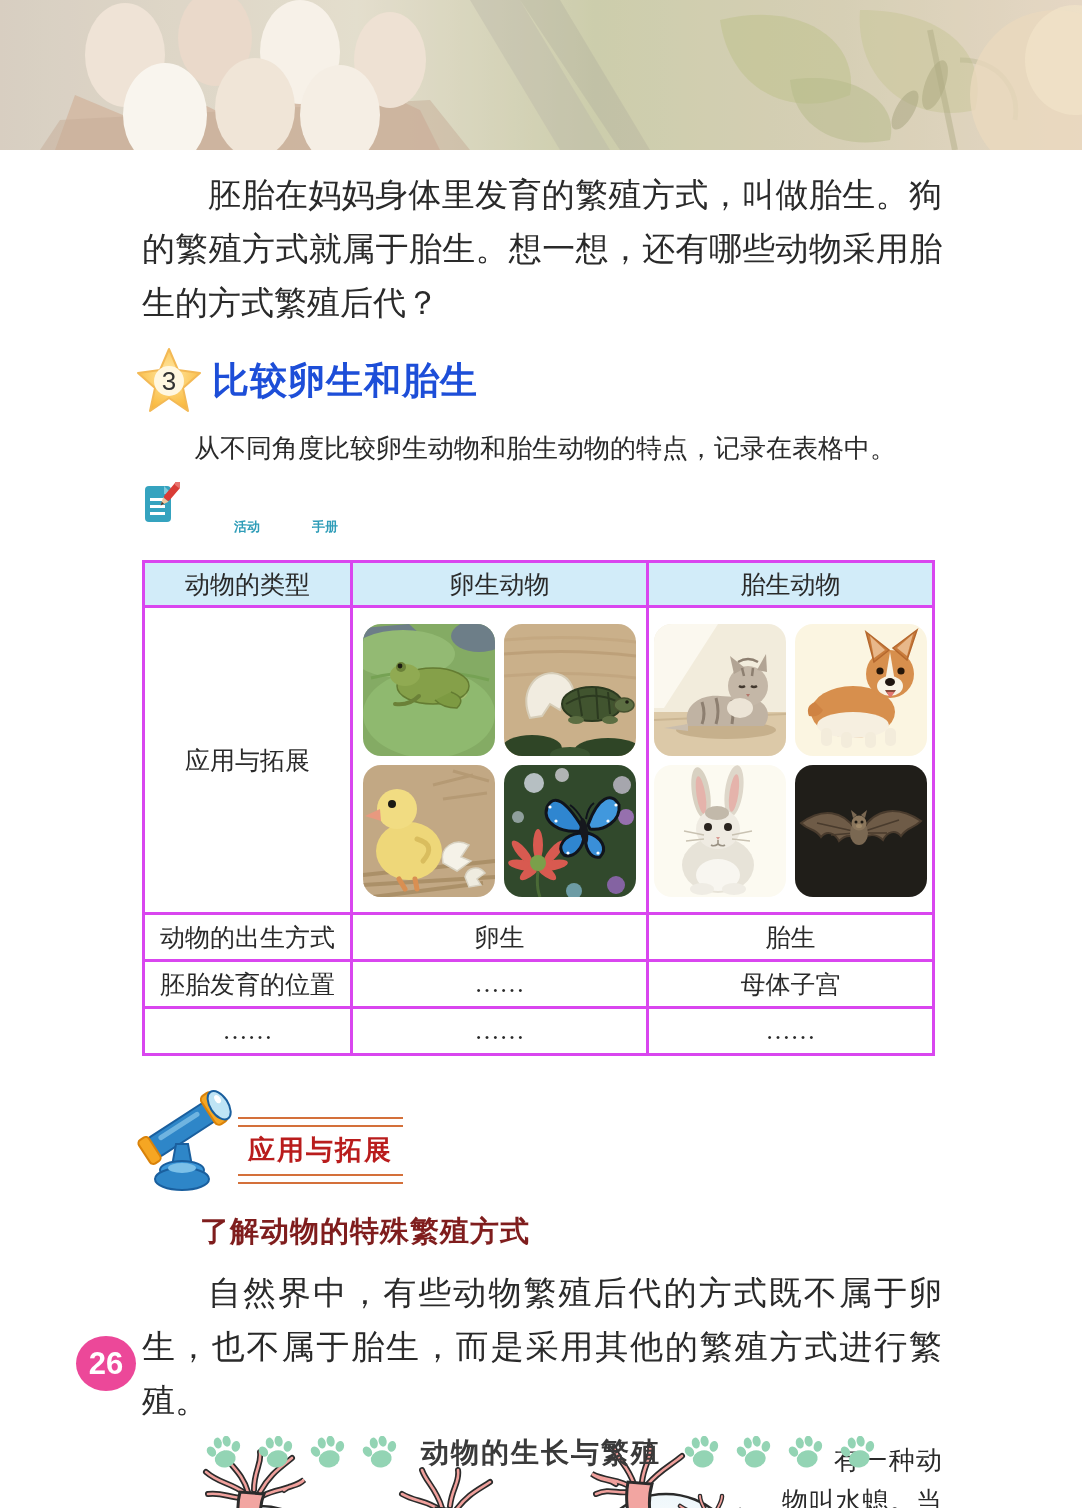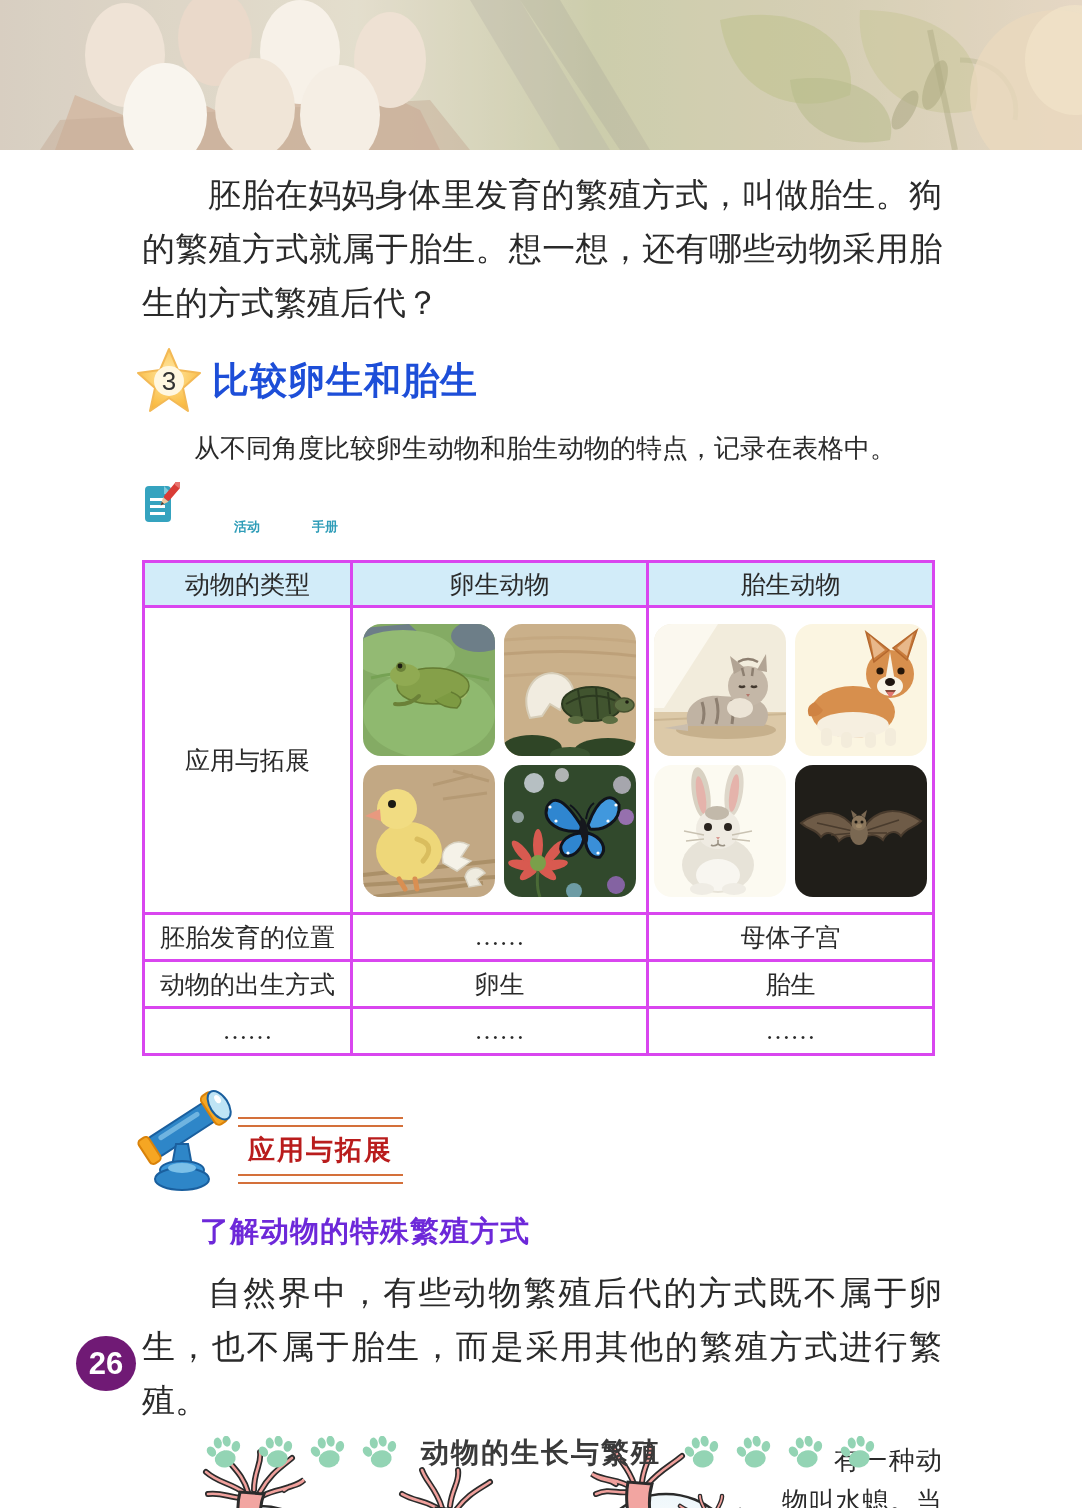--- a/index.html
+++ b/index.html
@@ -62,35 +62,35 @@
   .ext-head{display:flex;align-items:flex-end;margin-top:26px;margin-left:-10px;}
   .telescope{width:100px;height:112px;flex:0 0 auto;}
   .ext-badge{margin-left:6px;margin-bottom:10px;}
   .dbl-line{height:6px;border-top:2px solid #d4703a;border-bottom:2px solid #d4703a;}
   .ext-badge-text{
     font-family:"Liberation Sans","DejaVu Sans",sans-serif;font-weight:bold;
     font-size:27px;color:#b91c1c;padding:5px 10px 6px 10px;letter-spacing:2px;text-align:center;
   }
   .ext-heading{
     font-family:"Liberation Sans","DejaVu Sans",sans-serif;font-weight:bold;
-    font-size:29px;color:#6d28d9;margin-top:18px;margin-left:2em;letter-spacing:1px;
+    font-size:29px;color:#7f1d1d;margin-top:18px;margin-left:2em;letter-spacing:1px;
   }
   .ext-para{margin-top:14px;}
 
   .hydra-row{display:flex;margin-top:10px;}
   .hydra-fig{width:624px;flex:0 0 auto;}
   .hydra-text{
     width:286px;margin-left:16px;font-size:26px;line-height:41px;
     text-align:justify;text-indent:2em;margin-top:2px;
   }
 
   
   .page-badge{
     position:absolute;left:76px;top:1336px;width:60px;height:55px;border-radius:50%;
-    background:#701a75;color:#ffffff;display:flex;align-items:center;justify-content:center;
+    background:#ec4899;color:#ffffff;display:flex;align-items:center;justify-content:center;
     font-family:"Liberation Sans",sans-serif;font-weight:bold;font-size:31px;
   }
 
   
   .footer{
     position:absolute;left:0;bottom:36px;width:1082px;
     display:flex;align-items:center;justify-content:center;gap:0;
   }
   .footer .paws{display:flex;gap:14px;}
   .footer-title{
@@ -373,28 +373,28 @@
                 <path d="M70,53 L72,45 L66,50 Z" fill="#7a6852"></path>
                 <circle cx="61" cy="57" r="1.5" fill="#1c1812"></circle>
                 <circle cx="67" cy="57" r="1.5" fill="#1c1812"></circle>
                 <ellipse cx="64" cy="61" rx="3" ry="2" fill="#a08a6a"></ellipse>
               </svg>
             </div>
           </div>
         </td>
       </tr>
       <tr class="small-row">
+        <td>动物的出生方式</td>
+        <td>卵生</td>
+        <td>胎生</td>
+      </tr>
+      <tr class="small-row">
         <td>胚胎发育的位置</td>
         <td>……</td>
         <td>母体子宫</td>
-      </tr>
-      <tr class="small-row">
-        <td>动物的出生方式</td>
-        <td>卵生</td>
-        <td>胎生</td>
       </tr>
       <tr class="small-row">
         <td>……</td>
         <td>……</td>
         <td>……</td>
       </tr>
     </tbody>
       </table>
 
     <div class="ext-head">

